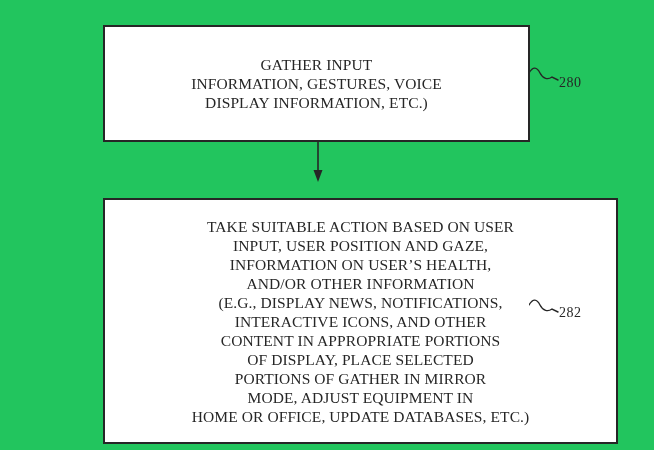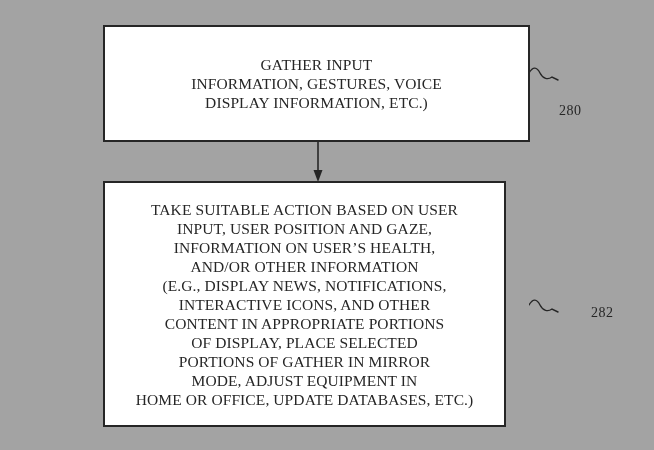--- a/index.html
+++ b/index.html
@@ -4,21 +4,21 @@
 <style>
   html, body {
     margin: 0;
     padding: 0;
     background: #ffffff;
   }
   .canvas {
     position: relative;
     width: 654px;
     height: 450px;
-    background: #a3a3a3;
+    background: #22c55e;
     font-family: "Liberation Serif", "DejaVu Serif", serif;
     color: #262626;
     overflow: hidden;
   }
   .flow-box {
     position: absolute;
     border: 2px solid #262626;
     background: #ffffff;
     box-sizing: border-box;
     display: flex;
@@ -27,22 +27,22 @@
     align-items: center;
   }
   .box-1 {
     left: 103px;
     top: 25px;
     width: 427px;
     height: 117px;
   }
   .box-2 {
     left: 103px;
-    top: 181px;
-    width: 403px;
+    top: 198px;
+    width: 515px;
     height: 246px;
   }
   .box-line {
     font-size: 15.5px;
     line-height: 19px;
     text-align: center;
     white-space: nowrap;
     letter-spacing: 0.1px;
   }
   .arrow-wrap {
@@ -59,22 +59,22 @@
   }
   .leader-280 { left: 529px; top: 64px; }
   .leader-282 { left: 529px; top: 296px; }
   .ref-label {
     position: absolute;
     font-size: 14px;
     line-height: 14px;
     color: #262626;
     letter-spacing: 0.5px;
   }
-  .ref-280 { left: 559px; top: 76px; margin-top: 28px; }
-  .ref-282 { left: 559px; top: 306px; margin-left: 32px; }
+  .ref-280 { left: 559px; top: 76px; }
+  .ref-282 { left: 559px; top: 306px; }
 </style>
 </head>
 <body>
 
 <div class="canvas">
 
   <div class="flow-box box-1">
     <div class="box-line">GATHER INPUT</div>
     <div class="box-line">INFORMATION, GESTURES, VOICE</div>
     <div class="box-line">DISPLAY INFORMATION, ETC.)</div>

